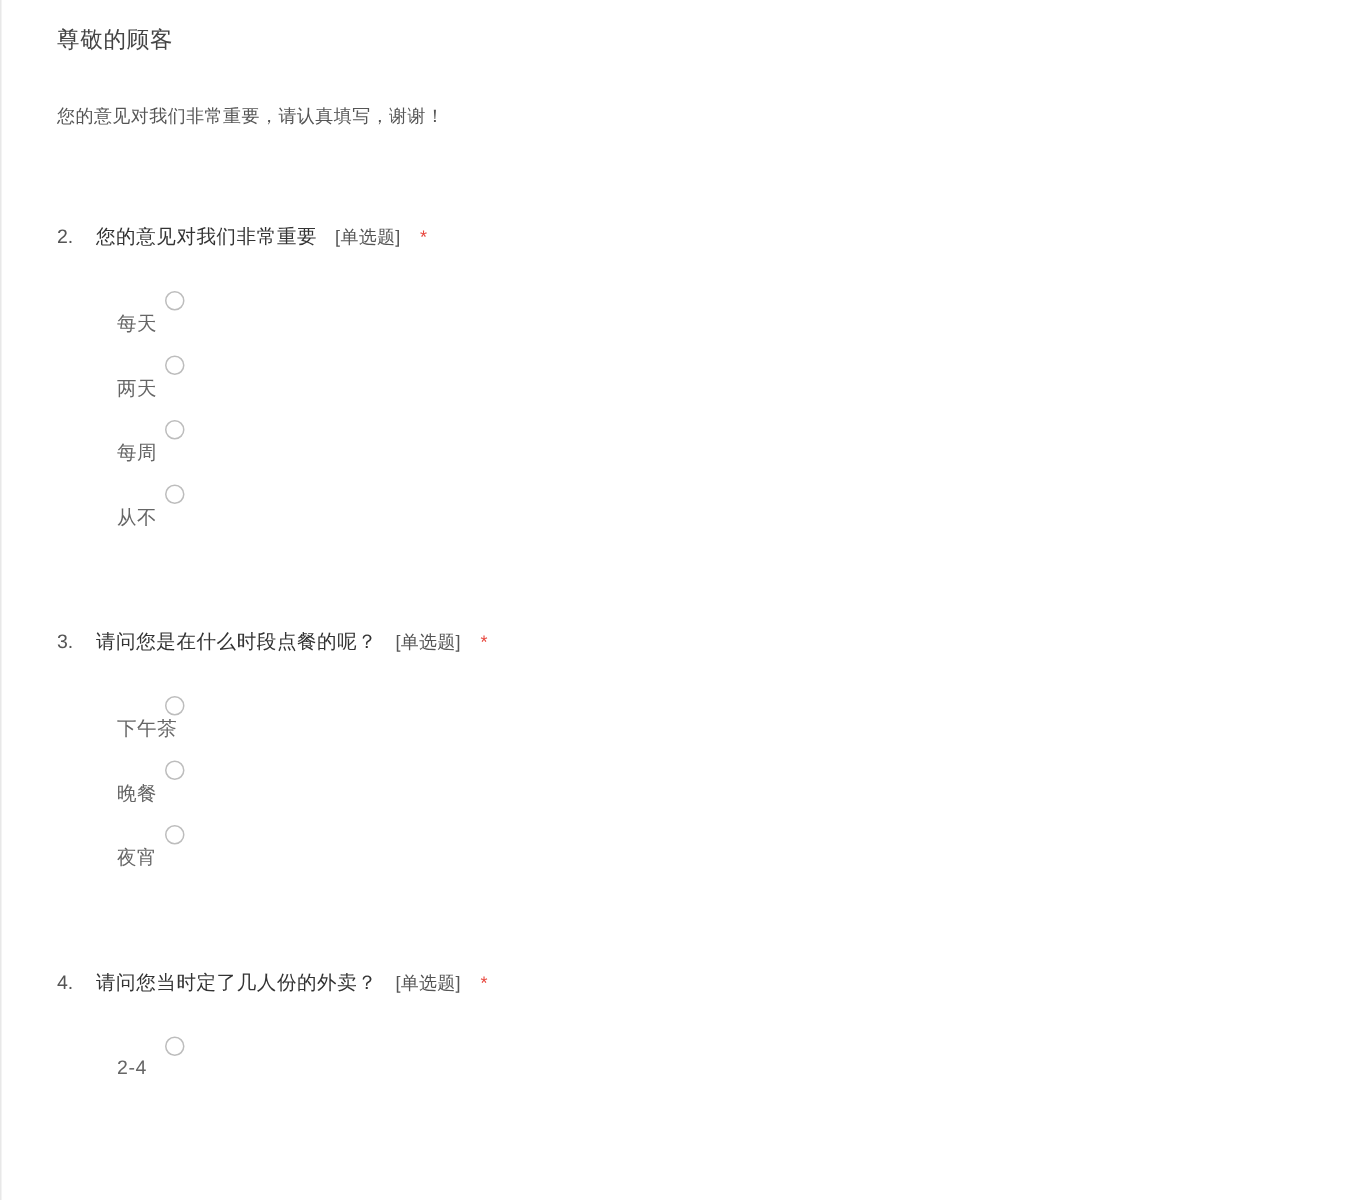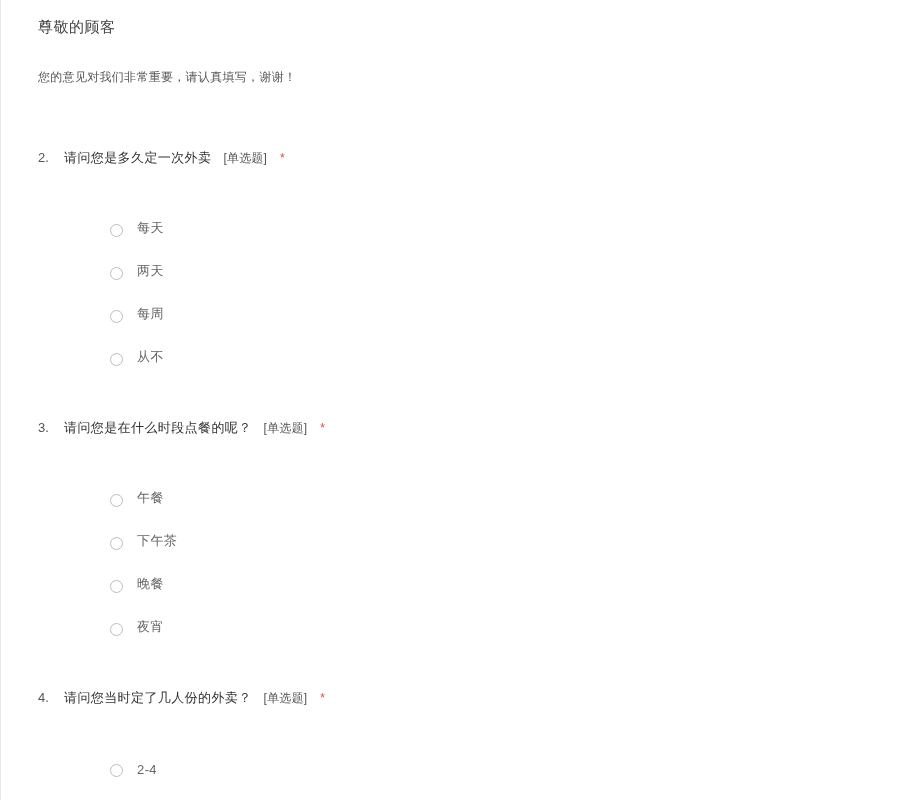--- a/index.html
+++ b/index.html
@@ -87,22 +87,23 @@
     color: #e8483f;
     font-size: 12px;
     margin-left: 13px;
   }
   .options {
     padding-left: 26px;
     padding-top: 26px;
   }
   .option-row {
     display: flex;
-    align-items: flex-end;
+    align-items: flex-start;
     height: 43px;
+    flex-direction: column;
   }
   .radio {
     width: 13px;
     height: 13px;
     border: 1px solid #bdbdbd;
     border-radius: 50%;
     background: #fff;
     box-sizing: border-box;
     flex: 0 0 13px;
     margin-left: 46px;
@@ -121,21 +122,21 @@
   <div class="left-rule"></div>
 
   <div class="survey-header">
     <div class="survey-title">尊敬的顾客</div>
     <div class="survey-desc">您的意见对我们非常重要，请认真填写，谢谢！</div>
   </div>
 
   <div class="question-block q2">
     <div class="q-head">
       <span class="q-num">2.</span>
-      <span class="q-title">请问您是多久定一次外卖</span>
+      <span class="q-title">您的意见对我们非常重要</span>
       <span class="q-type">[单选题]</span>
       <span class="q-required">*</span>
     </div>
     <div class="options">
       <div class="option-row">
         <span class="radio"></span>
         <span class="option-label">每天</span>
       </div>
       <div class="option-row">
         <span class="radio"></span>
@@ -155,24 +156,20 @@
   <div class="question-block q3">
     <div class="q-head">
       <span class="q-num">3.</span>
       <span class="q-title">请问您是在什么时段点餐的呢？</span>
       <span class="q-type">[单选题]</span>
       <span class="q-required">*</span>
     </div>
     <div class="options">
       <div class="option-row">
         <span class="radio"></span>
-        <span class="option-label">午餐</span>
-      </div>
-      <div class="option-row">
-        <span class="radio"></span>
         <span class="option-label">下午茶</span>
       </div>
       <div class="option-row">
         <span class="radio"></span>
         <span class="option-label">晚餐</span>
       </div>
       <div class="option-row">
         <span class="radio"></span>
         <span class="option-label">夜宵</span>
       </div>

